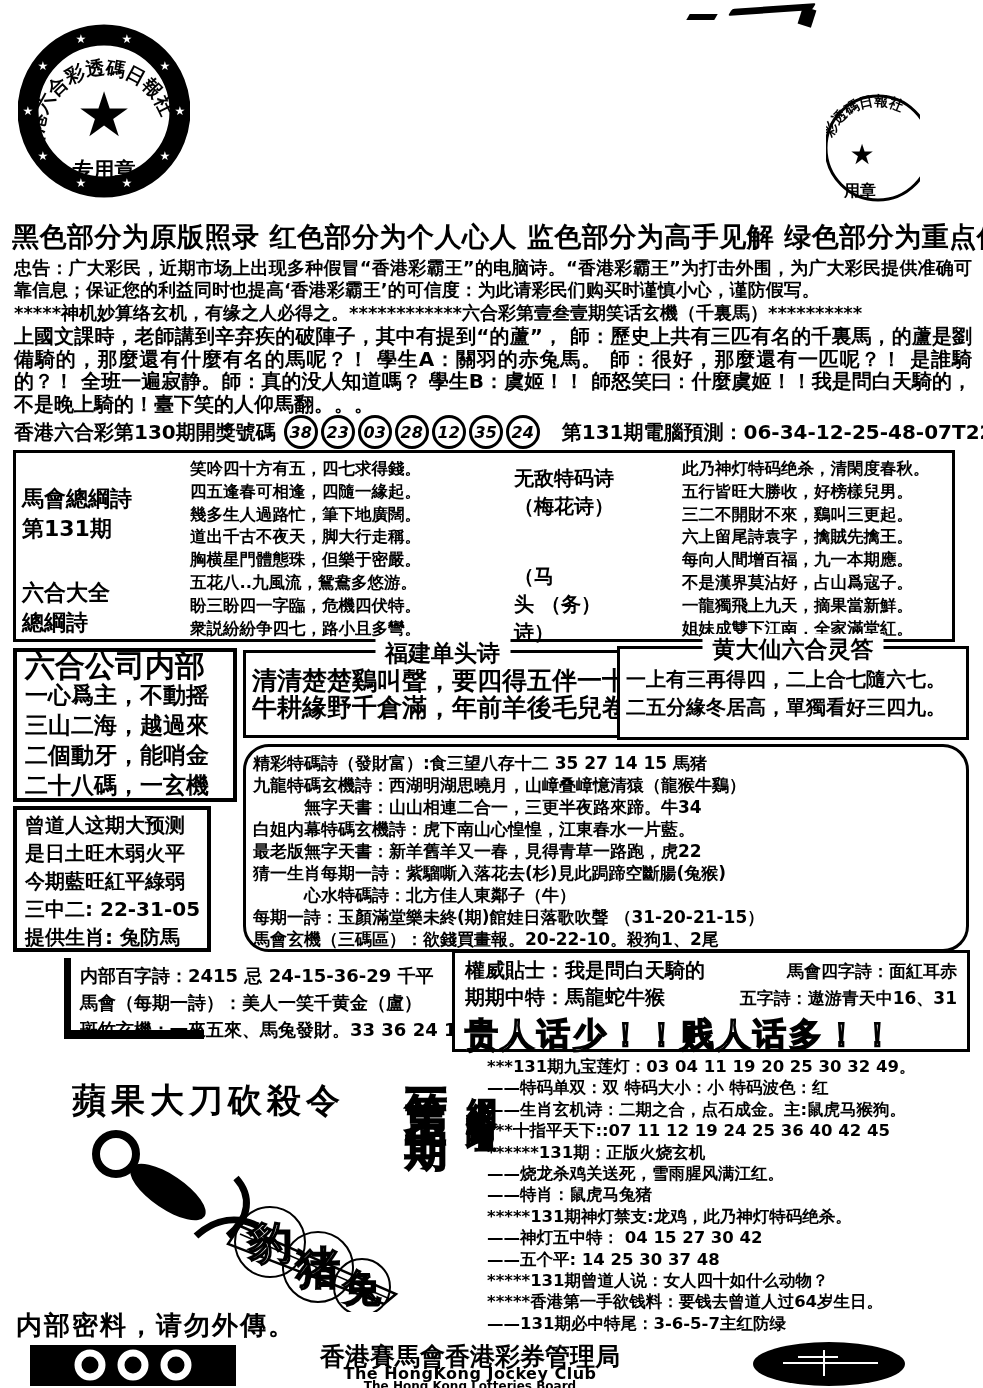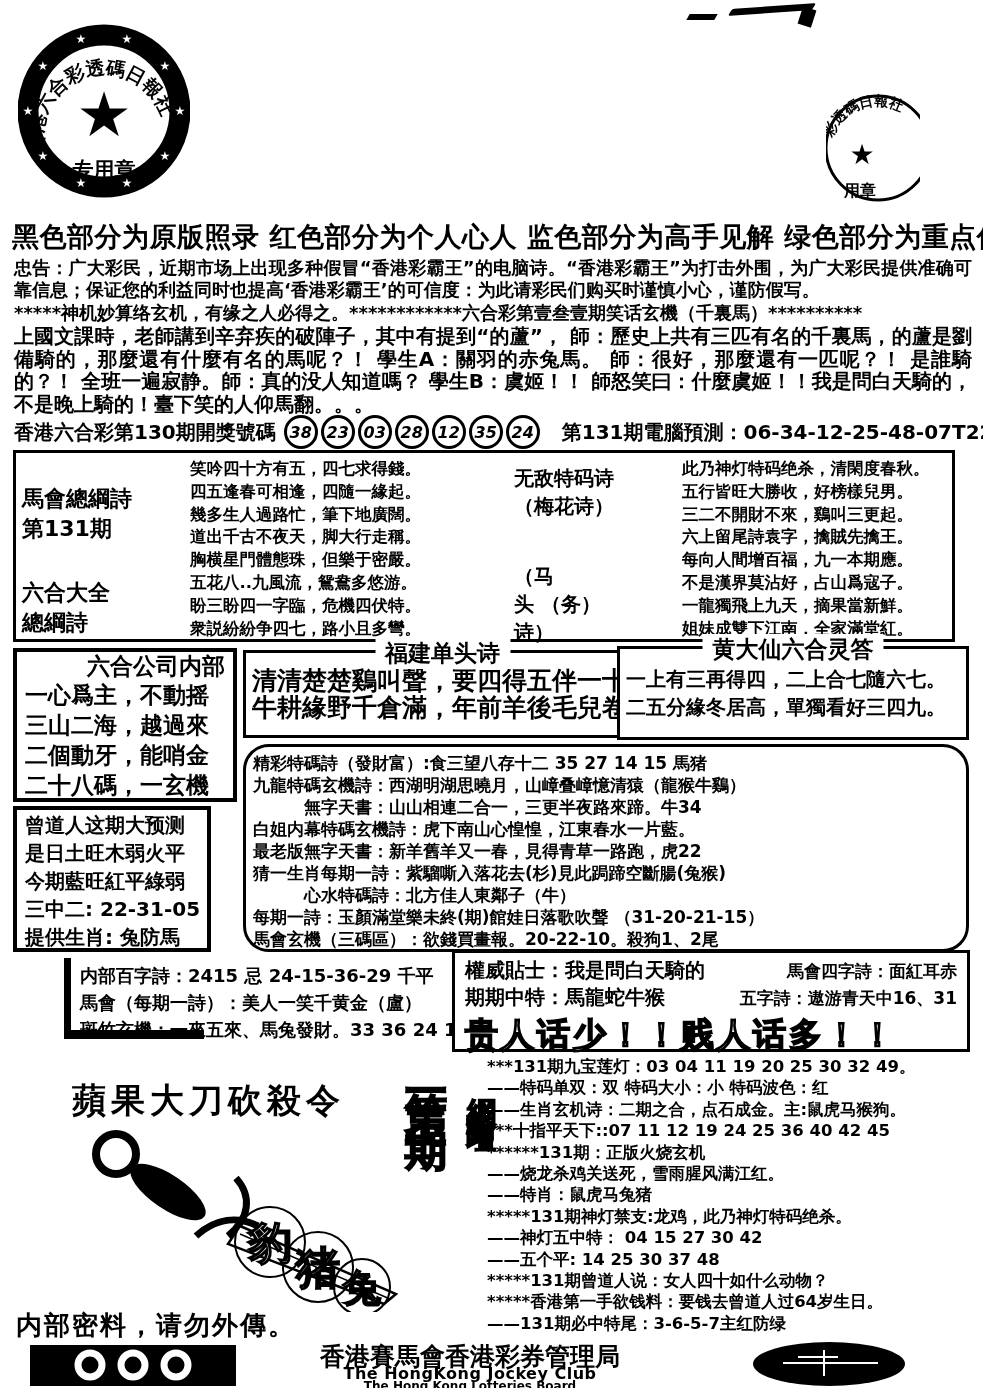--- a/index.html
+++ b/index.html
@@ -35,21 +35,21 @@
   .box1 { left:13px; top:450px; width:942px; height:192px; display:flex; padding:3px 6px; }
   .box1 .tcol { width:168px; font-size:22px; line-height:30px; padding-top:28px; }
   .box1 .tcol .gap { height:34px; }
   .poem { font-size:16.5px; line-height:22.8px; white-space:nowrap; }
   .box1 .p1 { width:318px; padding-top:2px; }
   .box1 .mcol { width:168px; font-size:20px; line-height:28px; padding-top:8px; padding-left:6px; }
   .box1 .mcol .gap { height:42px; }
   .box1 .p2 { padding-top:2px; }
 
   .company { left:13px; top:648px; width:224px; height:154px; border-width:4px; text-align:left; padding:0 8px; }
-  .company .t { text-align:right; font-size:23px; line-height:28px; }
+  .company .t { text-align:left; font-size:30px; line-height:28px; }
   .company .l { font-size:23px; line-height:30px; white-space:nowrap; }
 
   .headbox .t { position:absolute; top:-15px; left:50%; transform:translateX(-50%);
                 background:#fff; padding:0 10px; font-size:23px; white-space:nowrap; }
   .fujian { left:243px; top:650px; width:399px; height:88px; padding:14px 6px 0; }
   .fujian .l { font-size:25px; line-height:27px; white-space:nowrap; }
   .wong { left:617px; top:646px; width:352px; height:94px; padding:16px 6px 0; }
   .wong .l { font-size:20px; line-height:28px; white-space:nowrap; }
 
   .special { left:243px; top:744px; width:726px; height:208px; padding:5px 7px;border-radius:26px; }

